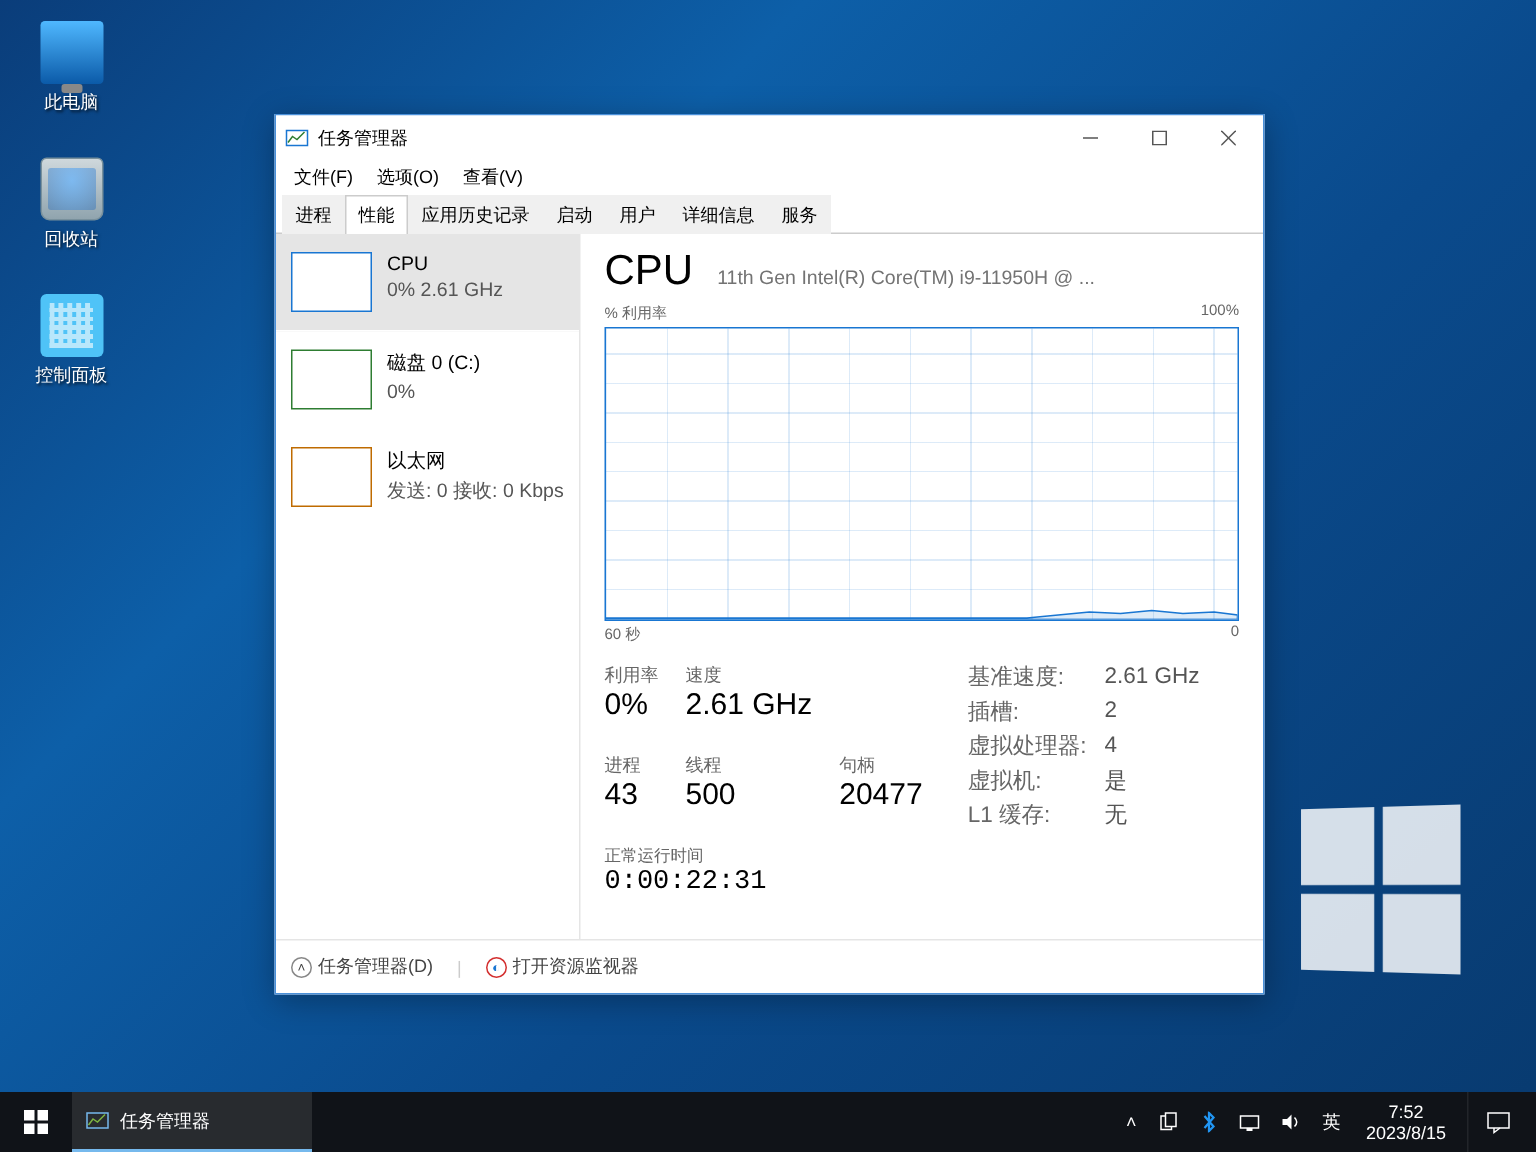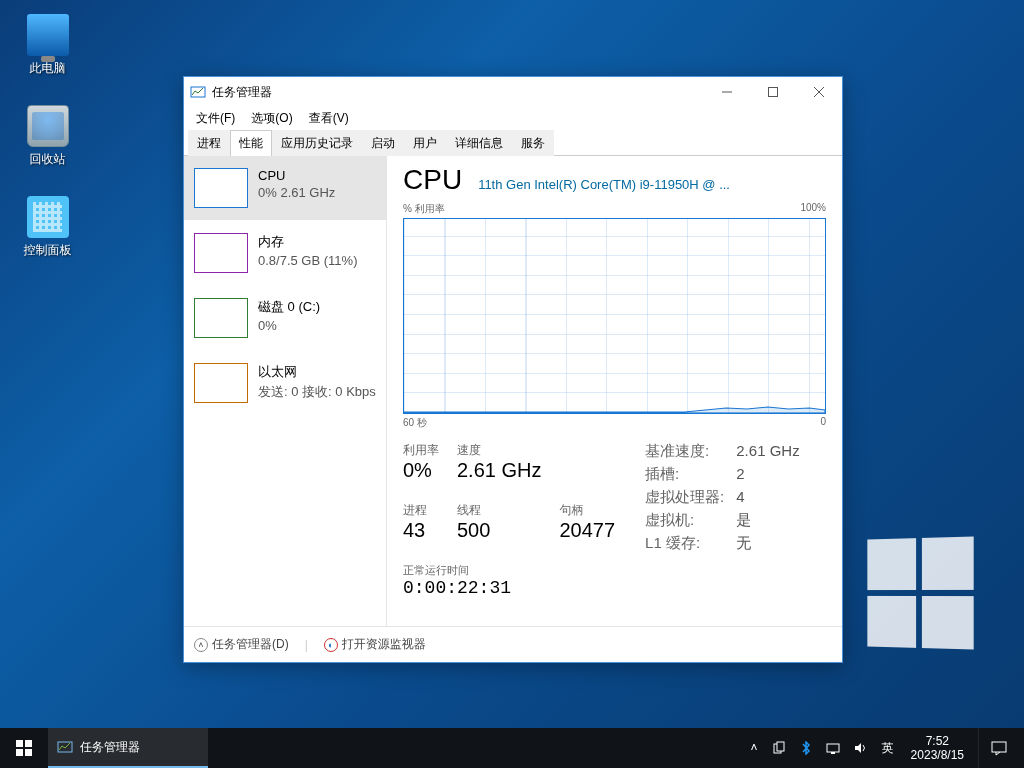--- a/index.html
+++ b/index.html
@@ -45,21 +45,21 @@
 .side-item.cpu .thumb { border-color:#1976d2; }
 .side-item.mem .thumb { border-color:#8e24aa; }
 .side-item.disk .thumb { border-color:#2e7d32; }
 .side-item.net .thumb { border-color:#bf6b00; }
 .side-item .info .name { font-size: 13px; color: #000; }
 .side-item .info .detail { font-size: 13px; color: #555; margin-top: 2px; }
 
 .main { flex: 1; padding: 8px 16px; position: relative; }
 .main-head { display: flex; align-items: baseline; gap: 16px; }
 .main-head .big { font-size: 28px; font-weight: 400; }
-.main-head .sub { font-size: 13px; color: #0369a1; white-space: nowrap; overflow: hidden; text-overflow: ellipsis; flex: 1; }
+.main-head .sub { font-size: 13px; color: #737373; white-space: nowrap; overflow: hidden; text-overflow: ellipsis; flex: 1; }
 .chart-wrap { margin-top: 6px; position: relative; }
 .chart-labels { display: flex; justify-content: space-between; font-size: 10px; color: #666; }
 .chart { height: 196px; border: 1px solid #1976d2; margin-top: 2px; position: relative; background: #fff; background-image: repeating-linear-gradient(0deg, rgba(25,118,210,0.15) 0 1px, transparent 1px 19.6px), repeating-linear-gradient(90deg, rgba(25,118,210,0.15) 0 1px, transparent 1px 40.5px); }
 .chart svg { position:absolute; bottom:0; left:0; width:100%; height:100%; }
 .chart-bottom { display: flex; justify-content: space-between; font-size: 10px; color: #666; margin-top: 2px; }
 
 .stats { display: flex; gap: 30px; margin-top: 12px; }
 .stats-left { display: grid; grid-template-columns: auto auto auto; gap: 8px 18px; }
 .stats-left .cell .lbl { font-size: 12px; color: #666; }
 .stats-left .cell .val { font-size: 20px; color: #000; }
@@ -153,27 +153,20 @@
 
   <div class="perf-body">
     <div class="sidebar">
       <div class="side-item cpu active">
         <div class="thumb"></div>
         <div class="info">
           <div class="name">CPU</div>
           <div class="detail">0% 2.61 GHz</div>
         </div>
       </div>
-      <div class="side-item mem">
-        <div class="thumb"></div>
-        <div class="info">
-          <div class="name">内存</div>
-          <div class="detail">0.8/7.5 GB (11%)</div>
-        </div>
-      </div>
       <div class="side-item disk">
         <div class="thumb"></div>
         <div class="info">
           <div class="name">磁盘 0 (C:)</div>
           <div class="detail">0%</div>
         </div>
       </div>
       <div class="side-item net">
         <div class="thumb"></div>
         <div class="info">

